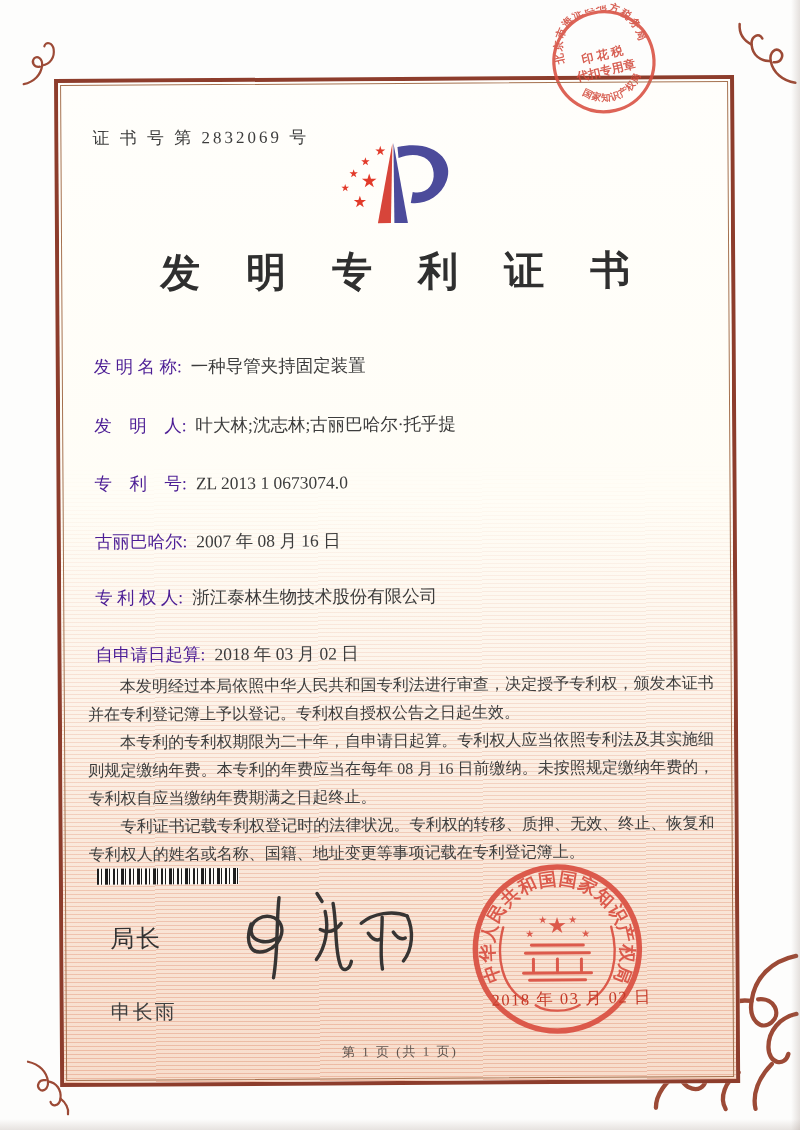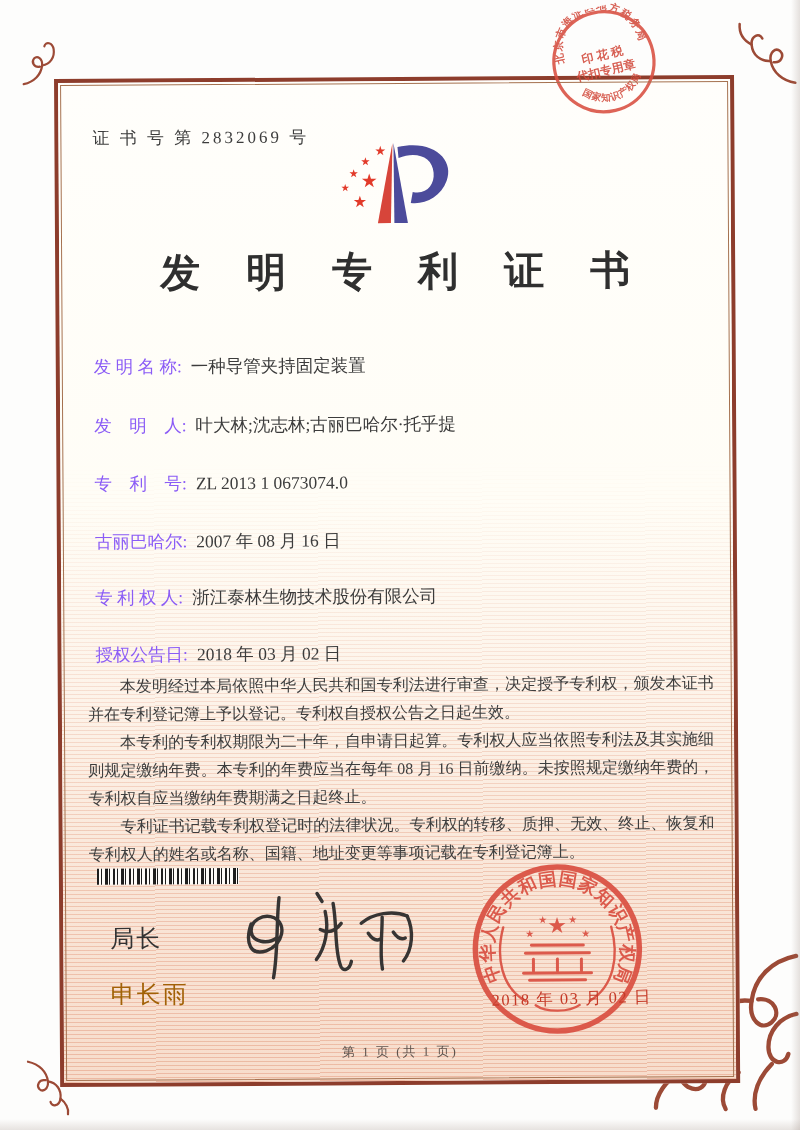--- a/index.html
+++ b/index.html
@@ -34,36 +34,36 @@
   
   .cert-no{position:absolute;left:34px;top:44px;font-size:17px;letter-spacing:3px;color:#3c3c3c;}
   .logo{position:absolute;left:272px;top:58px;width:132px;height:98px;}
   .title{
     position:absolute;left:0;right:0;top:163px;text-align:center;
     font-size:40px;font-weight:600;letter-spacing:18px;text-indent:18px;color:#2f2f2f;
   }
 
   
   .field{position:absolute;left:34px;right:28px;font-size:17.5px;white-space:nowrap;}
-  .flabel{color:#8b5cf6;}
+  .flabel{color:#4c1d95;}
   .fvalue{margin-left:9px;color:#3c3c3c;}
 
   
   .paras{position:absolute;left:26px;top:590px;width:626px;}
   .paras p{
     margin:0;font-size:16px;line-height:28px;text-indent:2em;text-align:justify;color:#3e3e3e;
   }
 
   
   .barcode{
     position:absolute;left:34px;top:786px;width:142px;height:16px;
     background:repeating-linear-gradient(90deg,#1d1d1d 0 2px,#fdfbf8 2px 4px,#1d1d1d 4px 5px,#fdfbf8 5px 8px,#1d1d1d 8px 11px,#fdfbf8 11px 12px,#1d1d1d 12px 13px,#fdfbf8 13px 16px);
   }
   .signoff-title{position:absolute;left:47px;top:840px;font-size:24px;letter-spacing:2px;color:#333;}
-  .signoff-name{position:absolute;left:47px;top:896px;font-size:24px;letter-spacing:2px;color:#a16207;}
+  .signoff-name{position:absolute;left:47px;top:916px;font-size:20px;letter-spacing:2px;color:#404040;}
   .signature{position:absolute;left:158px;top:806px;width:210px;height:100px;}
 
   .office-seal{position:absolute;left:406px;top:781px;width:176px;height:176px;opacity:.92;}
   .seal-date{
     position:absolute;left:428px;top:908px;font-size:16.5px;letter-spacing:1.5px;
     color:#c53a28;transform:rotate(-1deg);z-index:6;
   }
   .tax-seal{position:absolute;left:552px;top:8px;width:110px;height:110px;transform:rotate(-13deg);opacity:.88;}
 
   .footer{position:absolute;left:0;right:0;top:962px;text-align:center;font-size:13px;letter-spacing:2px;color:#5f544e;}
@@ -149,21 +149,21 @@
       <div class="field" style="top:389px">
         <span class="flabel">专　利　号:</span><span class="fvalue">ZL 2013 1 0673074.0</span>
       </div>
       <div class="field" style="top:447px">
         <span class="flabel">古丽巴哈尔:</span><span class="fvalue">2007 年 08 月 16 日</span>
       </div>
       <div class="field" style="top:503px">
         <span class="flabel">专 利 权 人:</span><span class="fvalue">浙江泰林生物技术股份有限公司</span>
       </div>
       <div class="field" style="top:560px">
-        <span class="flabel">授权公告日:</span><span class="fvalue">2018 年 03 月 02 日</span>
+        <span class="flabel">自申请日起算:</span><span class="fvalue">2018 年 03 月 02 日</span>
       </div>
 
       <div class="paras">
         <p>本发明经过本局依照中华人民共和国专利法进行审查，决定授予专利权，颁发本证书并在专利登记簿上予以登记。专利权自授权公告之日起生效。</p>
         <p>本专利的专利权期限为二十年，自申请日起算。专利权人应当依照专利法及其实施细则规定缴纳年费。本专利的年费应当在每年 08 月 16 日前缴纳。未按照规定缴纳年费的，专利权自应当缴纳年费期满之日起终止。</p>
         <p>专利证书记载专利权登记时的法律状况。专利权的转移、质押、无效、终止、恢复和专利权人的姓名或名称、国籍、地址变更等事项记载在专利登记簿上。</p>
       </div>
 
       <div class="barcode"></div>
 

